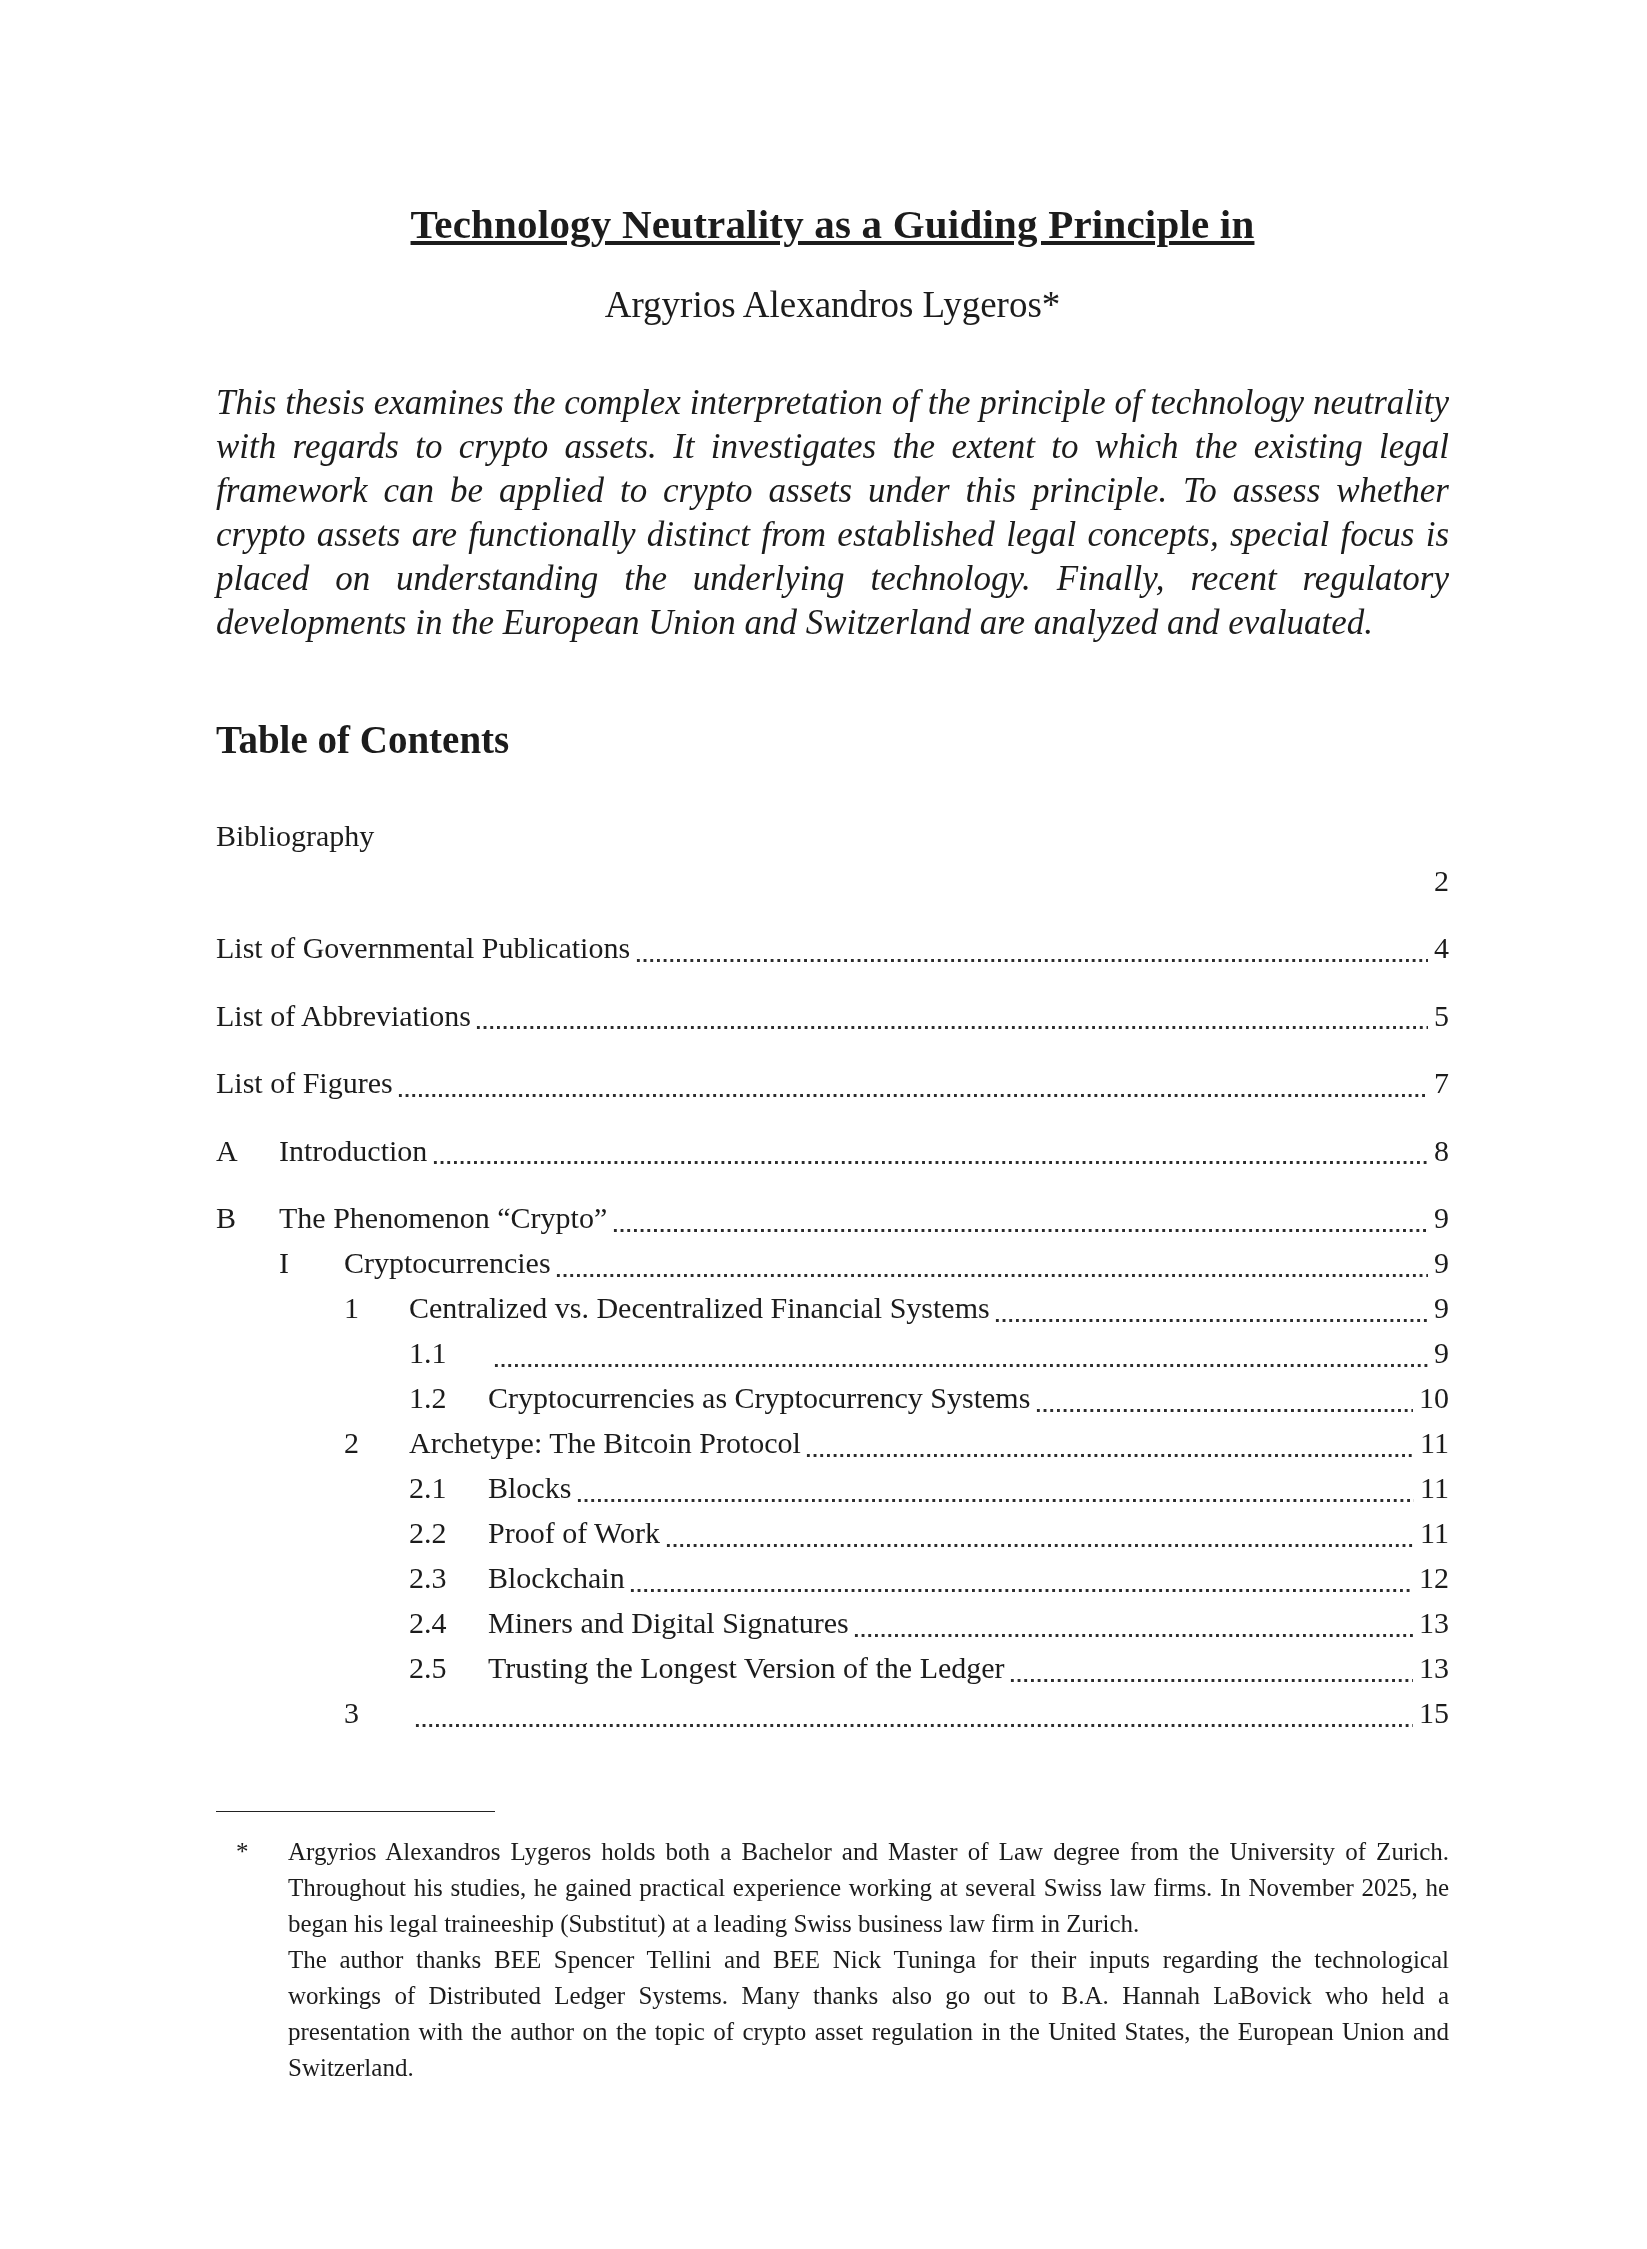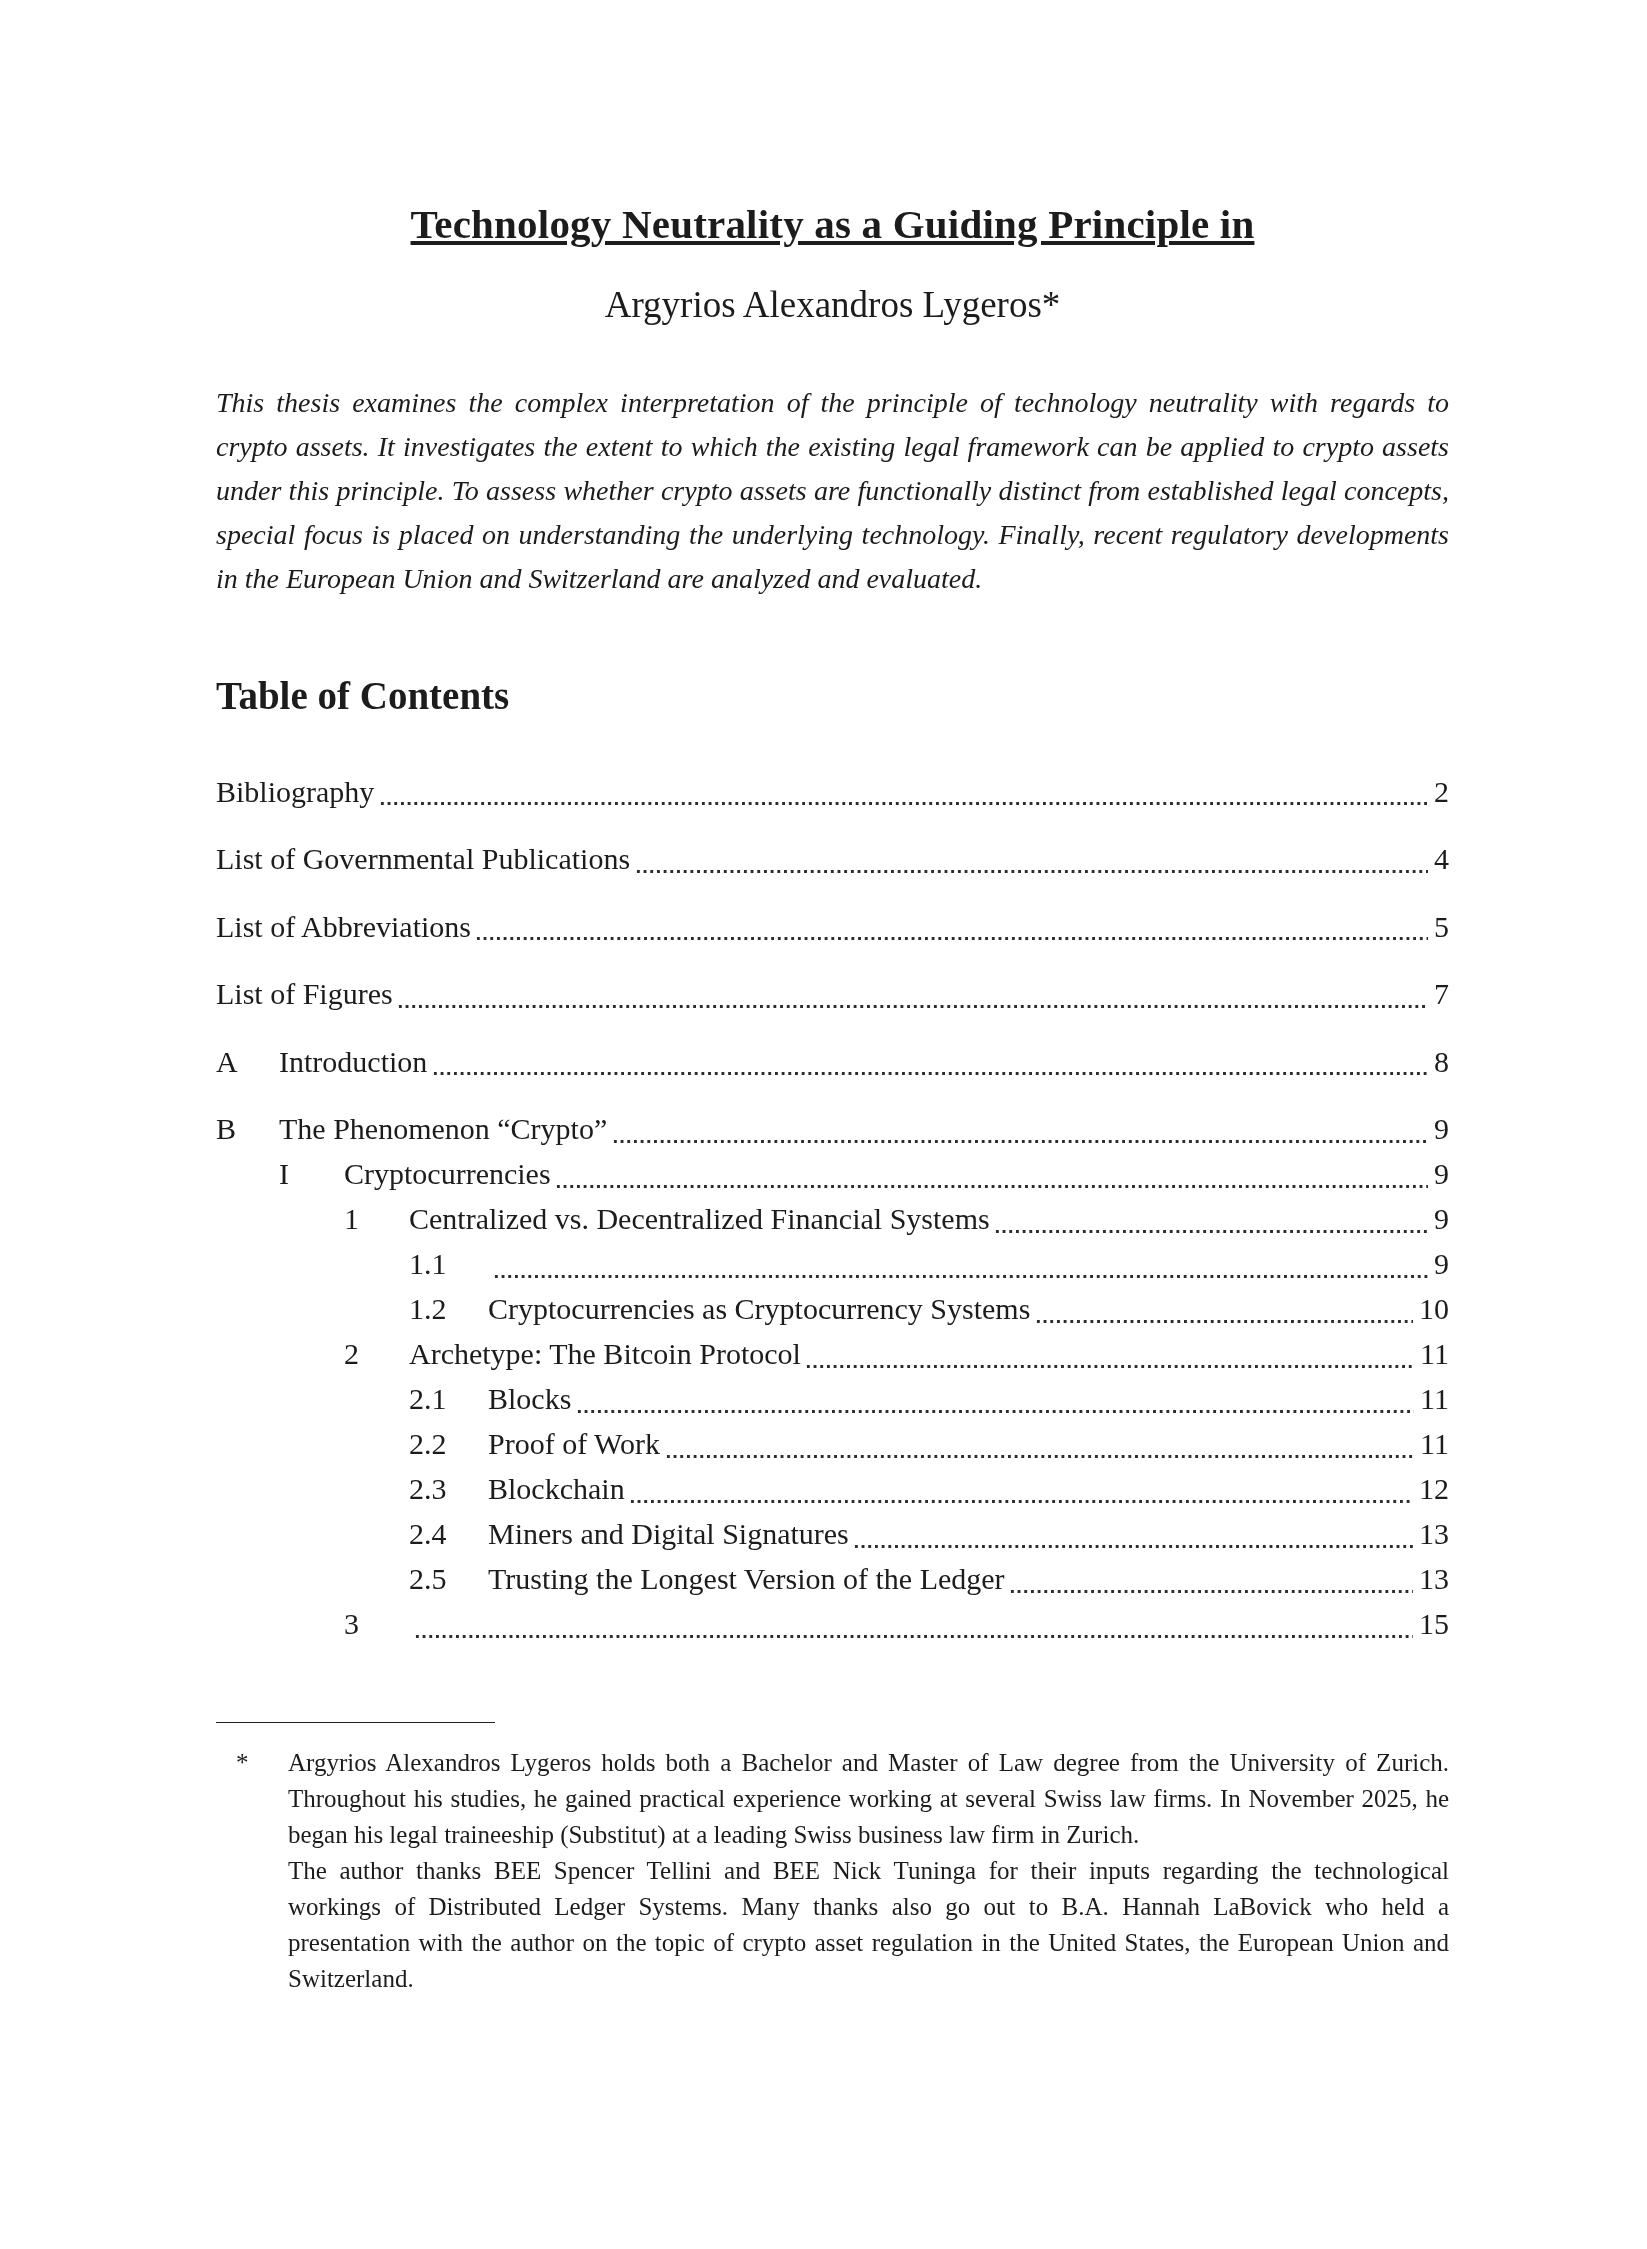--- a/index.html
+++ b/index.html
@@ -28,21 +28,21 @@
     text-decoration: underline;
   }
   .author {
     margin-top: 31.5px;
     font-size: 37px;
     line-height: 1.2;
     text-align: center;
   }
   .abstract {
     margin: 54px 0 0 0;
-    font-size: 28px;
+    font-size: 35px;
     line-height: 44px;
     font-style: italic;
     text-align: justify;
     hyphens: auto;
   }
   .toc-heading {
     margin: 72px 0 0 0;
     font-size: 39px;
     font-weight: bold;
     line-height: 1.2;
@@ -51,21 +51,21 @@
     margin-top: 49px;
   }
   .toc-row {
     display: flex;
     align-items: stretch;
     font-size: 30px;
     line-height: 45px;
     white-space: nowrap;
   }
   .toc-row.grp { margin-top: 22.5px; }
-  .toc-row:first-child { margin-top: 0; }
+  .toc-row:first-child { margin-top: 0; flex-direction: column; }
   .toc-row .num { flex: 0 0 auto; }
   .lvl0 .num { width: 0; }
   .lvl1 .num { width: 63px; }
   .lvl2 { padding-left: 63px; } .lvl2 .num { width: 65px; }
   .lvl3 { padding-left: 128px; } .lvl3 .num { width: 65px; }
   .lvl4 { padding-left: 193px; } .lvl4 .num { width: 79px; }
   .toc-row .lbl { flex: 0 0 auto; }
   .toc-row .leader {
     flex: 1 1 auto;
     margin: 0 6.3px 0 4.5px;

